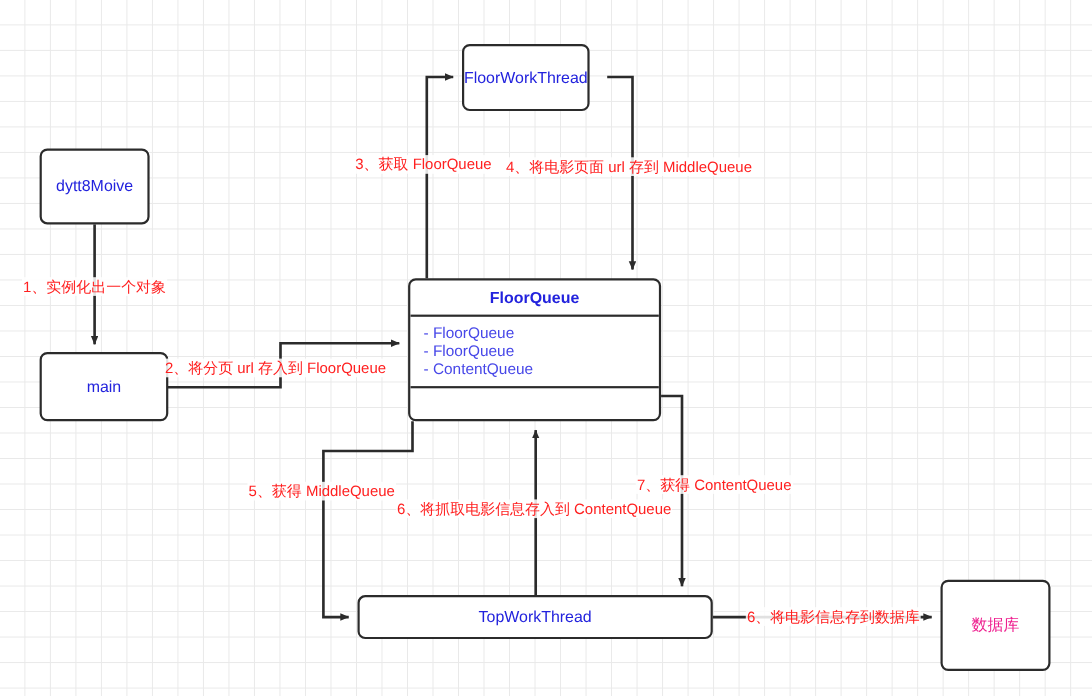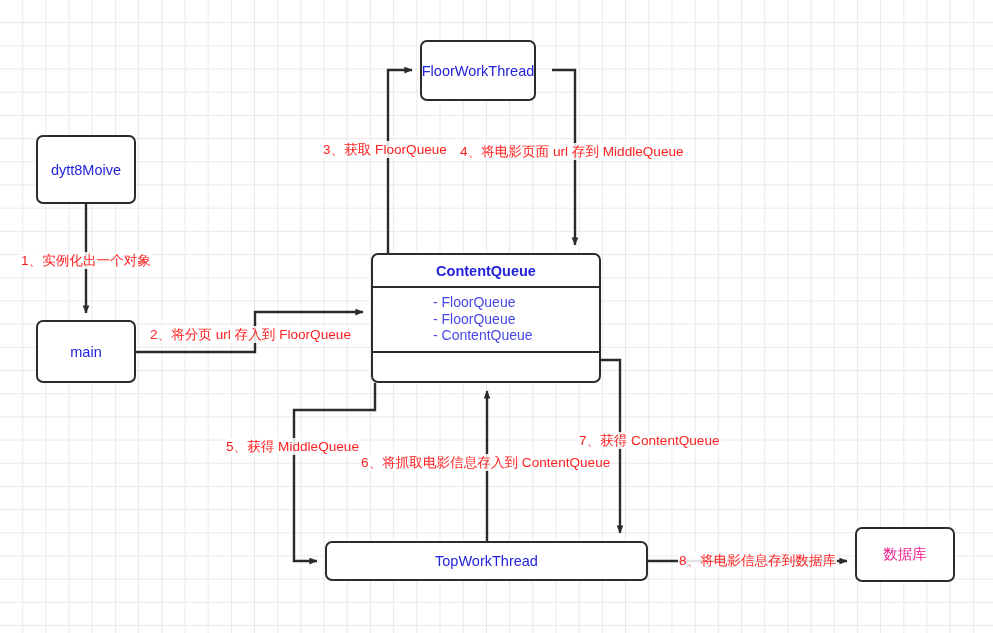--- a/index.html
+++ b/index.html
@@ -63,21 +63,21 @@
     border-bottom: 2.2px solid #2b2b2b;
   }
   .uml-attrs {
     flex: 0 0 auto;
     padding: 6px 0 7px 12px;
     border-bottom: 2.2px solid #2b2b2b;
     color: #4747e8;
     font-size: 14px;
     line-height: 16.5px;
   }
-  .uml-attrs div { white-space: nowrap; margin-left: 48px; }
+  .uml-attrs div { white-space: nowrap; }
   .uml-ops { flex: 1 1 auto; }
   .lbl {
     position: absolute;
     color: #ff2020;
     font-size: 13.6px;
     white-space: nowrap;
     background: rgba(255,255,255,0.86);
     padding: 0 1px;
     line-height: 17px;
   }
@@ -110,55 +110,55 @@
       <path d="M601,360 L620,360 L620,533" marker-end="url(#ah)"></path>
 
       <path d="M648,561 L847,561" marker-end="url(#ah)"></path>
     </g>
   </svg>
 
   <div class="node" style="left:36px; top:135px; width:100px; height:69px;">
     <span>dytt8Moive</span>
   </div>
 
-  <div class="node" style="left:36px; top:320px; width:100px; height:63px;">
+  <div class="node" style="left:36px; top:320px; width:117px; height:63px;">
     <span>main</span>
   </div>
 
   <div class="node" style="left:420px; top:40px; width:116px; height:61px;">
     <span>FloorWorkThread</span>
   </div>
 
   <div class="umlbox" style="left:371px; top:253px; width:230px; height:130px;">
-    <div class="uml-title">ContentQueue</div>
+    <div class="uml-title">FloorQueue</div>
     <div class="uml-attrs">
       <div>- FloorQueue</div>
       <div>- FloorQueue</div>
       <div>- ContentQueue</div>
     </div>
     <div class="uml-ops"></div>
   </div>
 
   <div class="node" style="left:325px; top:541px; width:323px; height:40px;">
     <span>TopWorkThread</span>
   </div>
 
-  <div class="node magenta" style="left:855px; top:527px; width:100px; height:55px;">
+  <div class="node magenta" style="left:855px; top:527px; width:100px; height:83px;">
     <span>数据库</span>
   </div>
 
   <div class="lbl" style="left:20px; top:252px;">1、实例化出一个对象</div>
 
   <div class="lbl" style="left:149px; top:326px;">2、将分页 url 存入到 FloorQueue</div>
 
   <div class="lbl" style="left:322px; top:141px;">3、获取 FloorQueue</div>
 
   <div class="lbl" style="left:459px; top:143px;">4、将电影页面 url 存到 MiddleQueue</div>
 
   <div class="lbl" style="left:225px; top:438px;">5、获得 MiddleQueue</div>
 
   <div class="lbl" style="left:360px; top:454px;">6、将抓取电影信息存入到 ContentQueue</div>
 
   <div class="lbl" style="left:578px; top:432px;">7、获得 ContentQueue</div>
 
-  <div class="lbl" style="left:678px; top:552px;">8、将电影信息存到数据库</div>
+  <div class="lbl" style="left:678px; top:552px;">6、将电影信息存到数据库</div>
 
 </div>
 
 </body></html>

